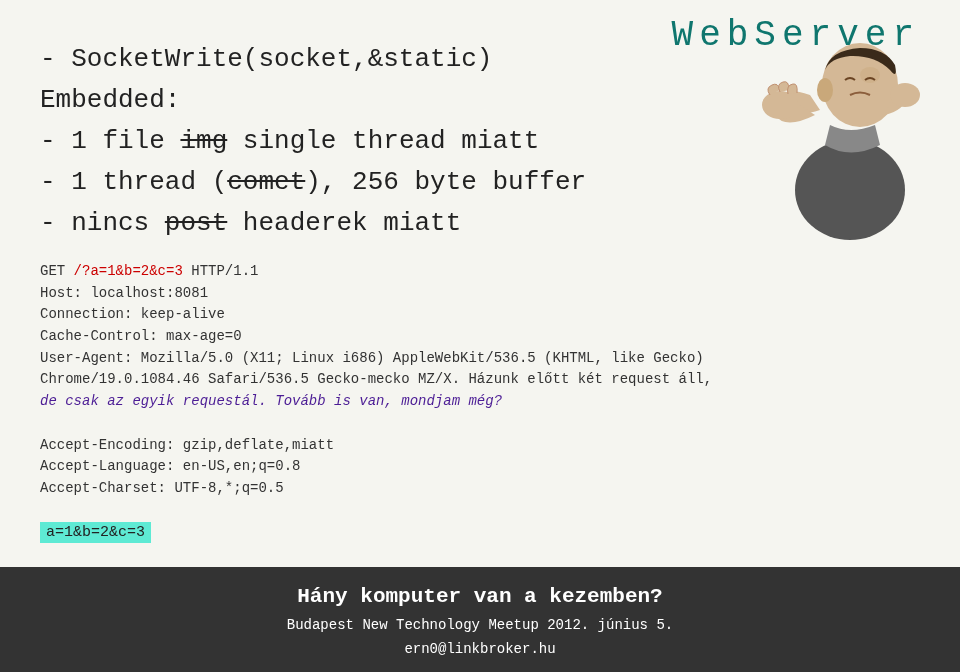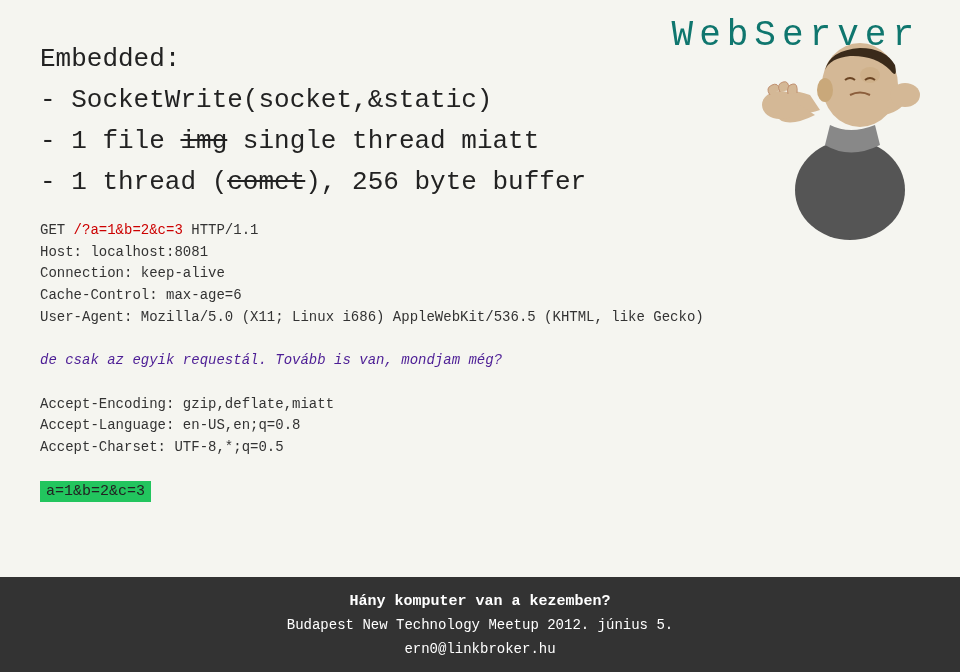--- a/index.html
+++ b/index.html
@@ -61,21 +61,21 @@
       margin-top: 33px;
     }
 
     .http-block .comment-text {
       color: #4c1d95;
       font-style: italic;
     }
 
     .highlight-box {
       display: inline-block;
-      background: #22c55e;
+      background: #5eead4;
       color: #222;
       font-size: 15px;
       font-family: 'Courier New', Courier, monospace;
       padding: 2px 6px;
       margin-top: 10px;
     }
 
     .footer {
       position: absolute;
       bottom: 0;
@@ -85,21 +85,21 @@
       color: #fff;
       text-align: center;
       padding: 12px 0 10px 0;
       font-family: 'Courier New', Courier, monospace;
       font-size: 14px;
       line-height: 1.7;
     }
 
     .footer .footer-title {
       font-weight: bold;
-      font-size: 15px;
+      font-size: 21px;
     }
 
     
     .person-svg {
       position: absolute;
       top: 30px;
       right: 30px;
     }
   </style>
 </head>
@@ -135,39 +135,42 @@
 
     <path d="M115,50 Q120,46 125,50" stroke="#6b4423" stroke-width="2" fill="none"></path>
     <path d="M135,50 Q140,46 145,50" stroke="#6b4423" stroke-width="2" fill="none"></path>
 
     <path d="M120,65 Q130,60 140,65" stroke="#8b5e3c" stroke-width="2" fill="none"></path>
 
     <path d="M95,40 Q100,20 130,18 Q155,18 165,35 Q168,50 160,40 Q145,25 120,26 Q100,28 95,40 Z" fill="#3a2a1a"></path>
   </svg>
 
   <div class="bullet-list">
-    <span class="bullet-item">Embedded:</span>
     <span class="bullet-item">
       <span>- SocketWrite(socket,&amp;static)</span>
     </span>
+    <span class="bullet-item">Embedded:</span>
     <span class="bullet-item">
       <span>- 1 file </span><span class="strikethrough">img</span><span> single thread miatt</span>
     </span>
     <span class="bullet-item">
       <span>- 1 thread (</span><span class="strikethrough">comet</span><span>), 256 byte buffer</span>
+    </span>
+    <span class="bullet-item">
+      <span>- nincs </span><span class="strikethrough">post</span><span> headerek miatt</span>
     </span>
   </div>
 
   <div class="http-block">
     <span>GET </span><span class="highlight-url">/?a=1&amp;b=2&amp;c=3</span><span> HTTP/1.1</span><br>
     <span>Host: localhost:8081</span><br>
     <span>Connection: keep-alive</span><br>
-    <span>Cache-Control: max-age=6</span><br>
+    <span>Cache-Control: max-age=0</span><br>
     <span>User-Agent: Mozilla/5.0 (X11; Linux i686) AppleWebKit/536.5 (KHTML, like Gecko)</span><br>
-    <br>
+    <span>  Chrome/19.0.1084.46 Safari/536.5 Gecko-mecko MZ/X. Házunk előtt két request áll,</span><br>
     <span class="comment-text">  de csak az egyik requestál. Tovább is van, mondjam még?</span><br>
     <br>
     <span>Accept-Encoding: gzip,deflate,miatt</span><br>
     <span>Accept-Language: en-US,en;q=0.8</span><br>
     <span>Accept-Charset: UTF-8,*;q=0.5</span>
   </div>
 
   <div style="margin-top: 12px;">
     <span class="highlight-box">a=1&amp;b=2&amp;c=3</span>
   </div>

